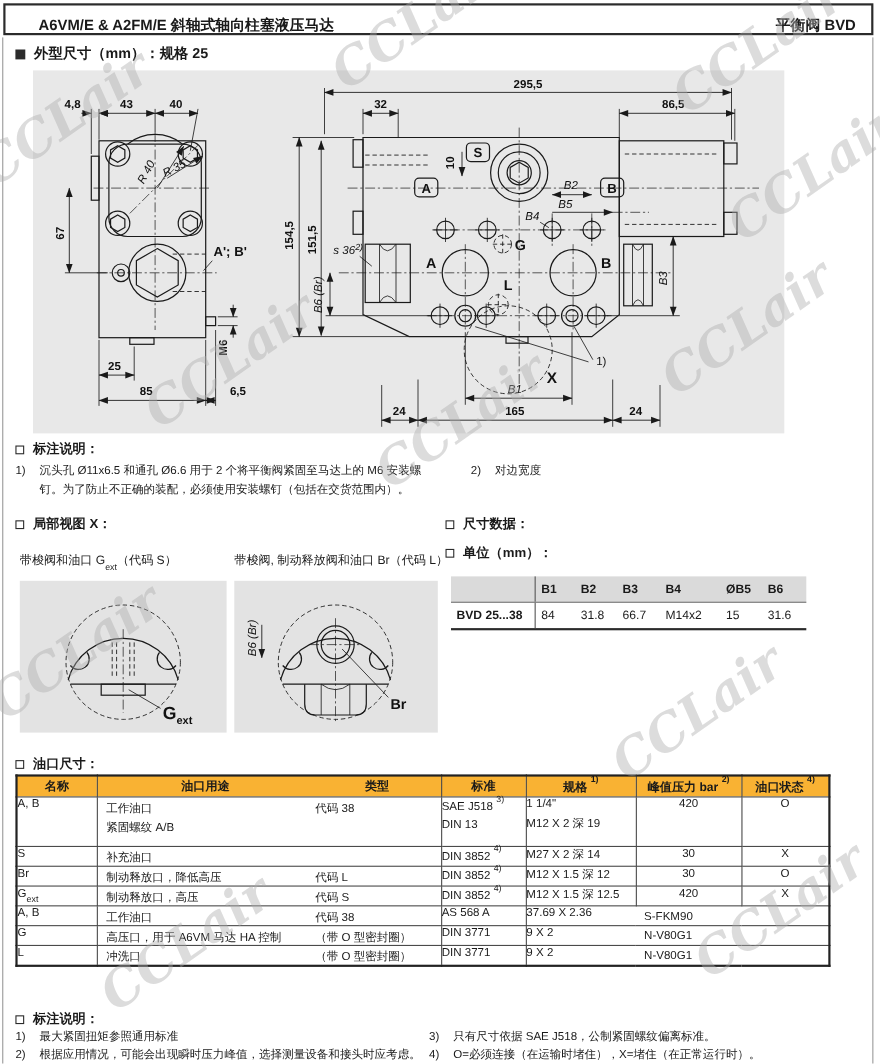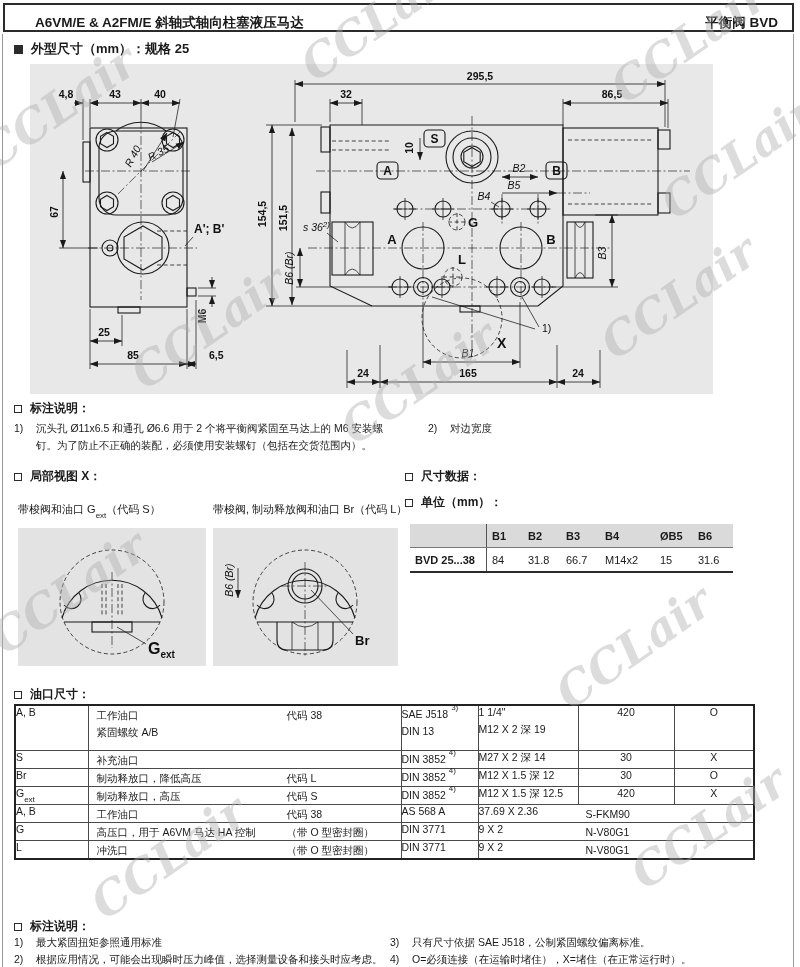--- a/index.html
+++ b/index.html
@@ -413,20 +413,33 @@
 <table class="ports">
   <colgroup>
     <col style="width:73px">
       <col style="width:313px">
       <col style="width:77px">
     <col style="width:100px">
       <col style="width:96px">
       <col style="width:80px">
   </colgroup>
   <tbody>
+      <tr>
+    <th>名称</th>
+    <th>
+      <div class="th-split">
+        <span class="h1">油口用途</span>
+        <span class="h2">类型</span>
+      </div>
+    </th>
+    <th>标准</th>
+    <th><span>规格</span> <sup class="fn">1)</sup></th>
+    <th><span>峰值压力 bar</span> <sup class="fn">2)</sup></th>
+    <th><span>油口状态</span> <sup class="fn">4)</sup></th>
+  </tr>
   <tr style="height:45px">
     <td class="cell-pad">A, B</td>
     <td class="usetype">
       <span class="use">工作油口</span>
       <span class="type">代码 38</span><br>
       <span class="use line2">紧固螺纹 A/B</span>
     </td>
     <td class="cell-pad">
       <span>SAE J518</span> <sup class="fn">3)</sup><br>
       <span class="line2" style="display:inline-block">DIN 13</span>

